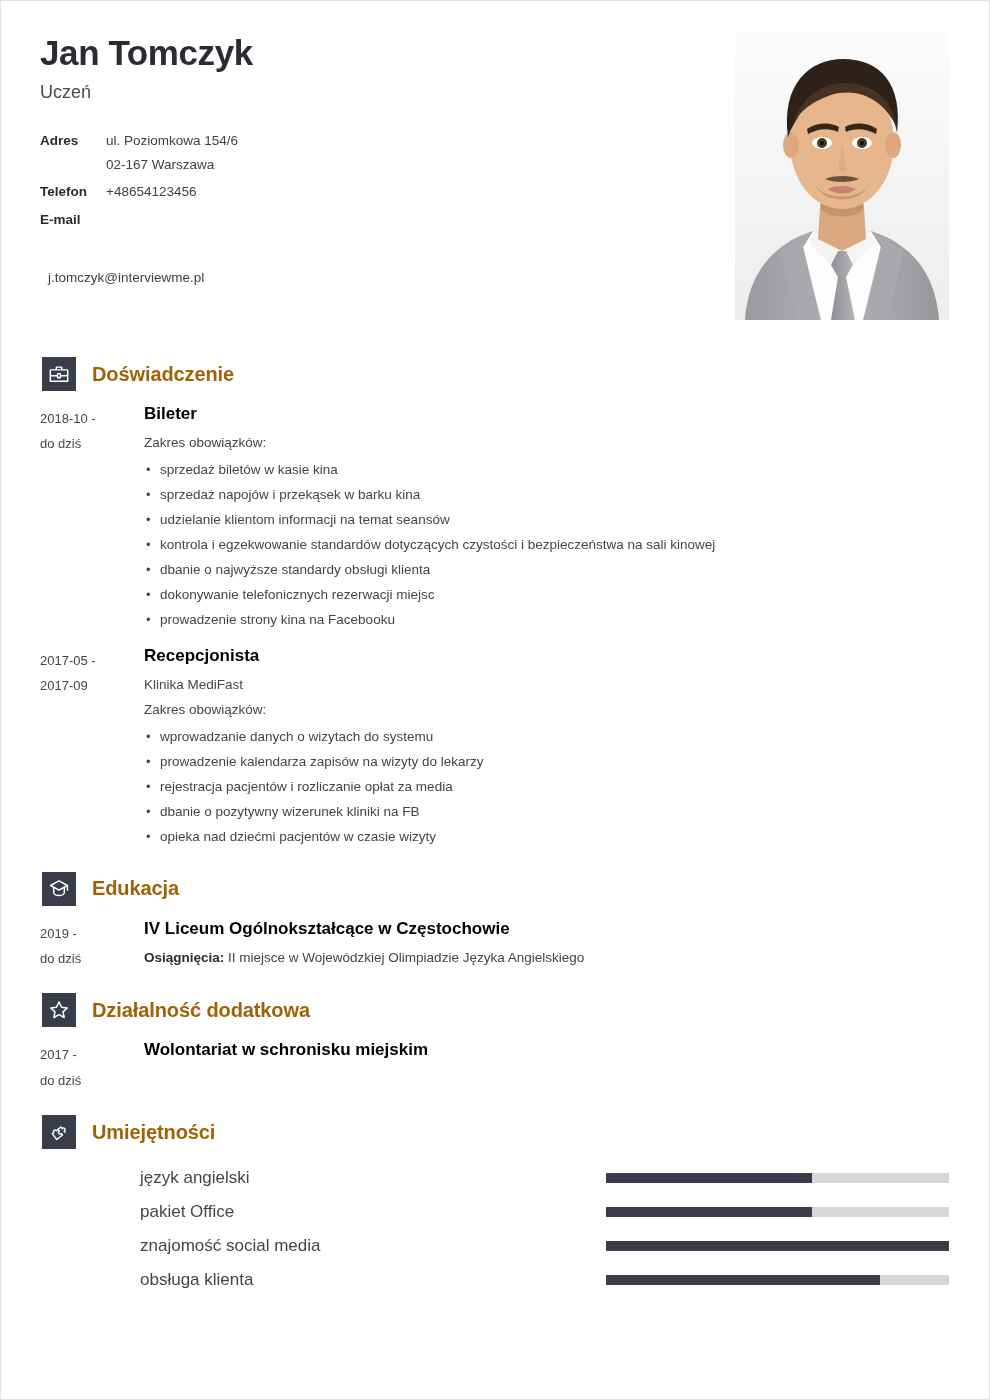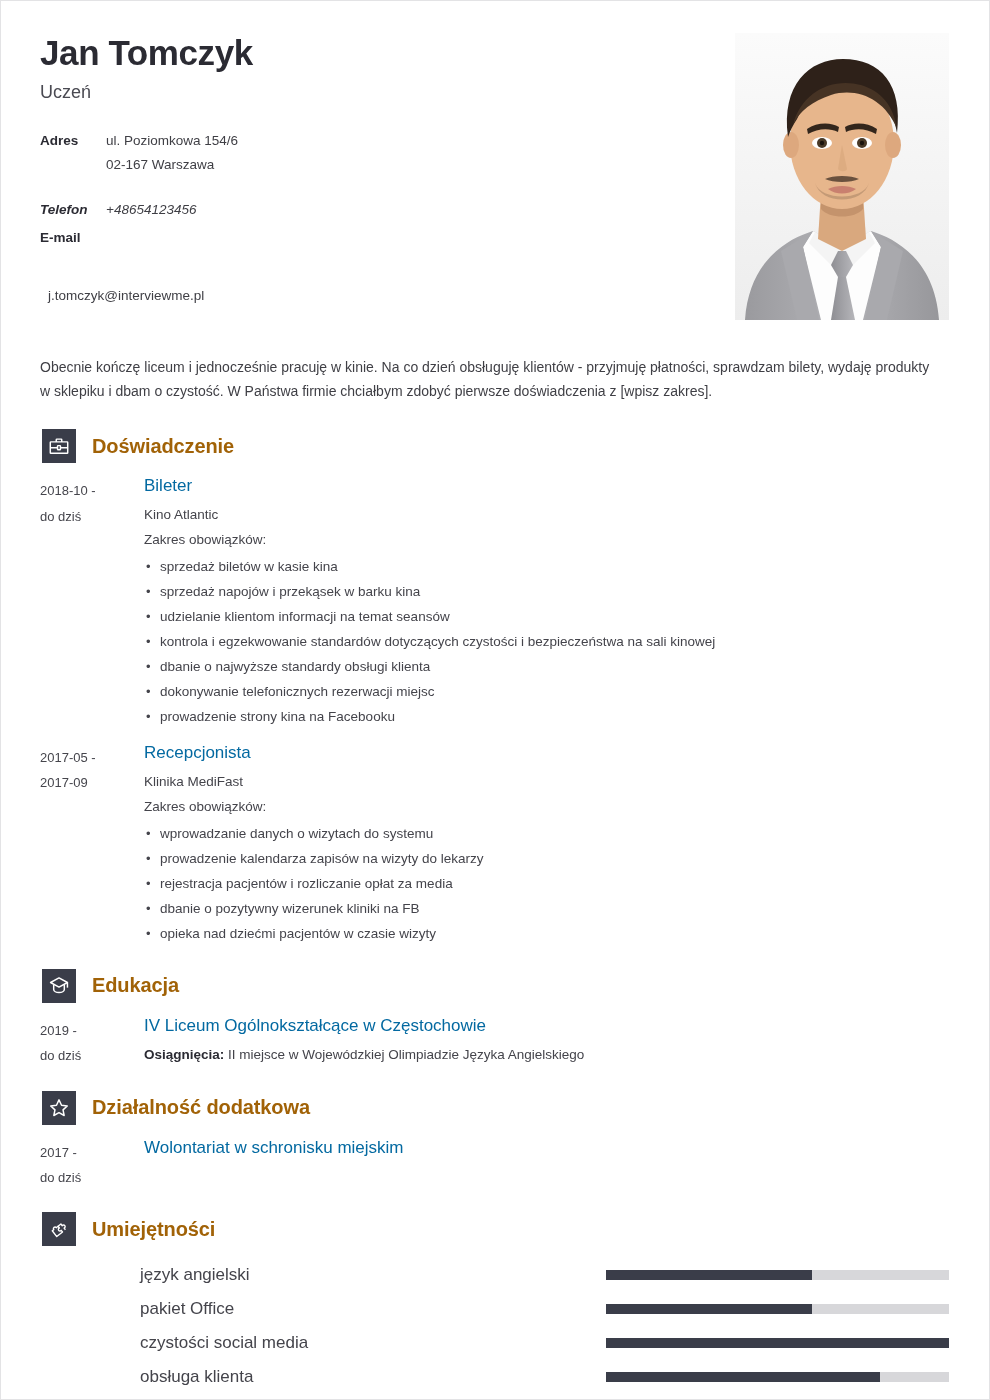--- a/index.html
+++ b/index.html
@@ -136,22 +136,22 @@
     line-height: 1.95;
     padding-top: 3px;
   }
   .entry-date span { display: block; }
   .entry-body {
     flex: 1 1 auto;
     min-width: 0;
   }
   .entry-title {
     font-size: 17px;
-    font-weight: normal;
-    color: #0369a1;
+    font-weight: bold;
+    color: #000000;
     line-height: 1.3;
     margin: 0 0 6px 0;
   }
   .entry-org {
     font-size: 13.5px;
     color: #44444b;
     line-height: 1.85;
   }
   .entry-sub {
     font-size: 13.5px;
@@ -222,21 +222,21 @@
     <div class="job-title">Uczeń</div>
 
     <div class="contact">
       <div class="contact-row">
         <div class="contact-label">Adres</div>
         <div class="contact-value">
           <span>ul. Poziomkowa 154/6</span>
           <span class="line2">02-167 Warszawa</span>
         </div>
       </div>
-      <div class="contact-row" style="margin-top:32px;font-style:italic;">
+      <div class="contact-row" style="margin-top:14px;">
         <div class="contact-label">Telefon</div>
         <div class="contact-value">+48654123456</div>
       </div>
       <div class="contact-row" style="margin-top:14px;flex-direction:column;">
         <div class="contact-label">E-mail</div>
         <div class="contact-value">j.tomczyk@interviewme.pl</div>
       </div>
     </div>
 
     <div class="photo">
@@ -295,42 +295,40 @@
         <path d="M107 112 L103 136 C105 139 111 139 112 136 Z" fill="#d9a87e" opacity="0.75"></path>
 
         <path d="M90 146 C98 142 116 142 124 146 C116 150 98 150 90 146 Z" fill="#4b382a" opacity="0.8"></path>
         <path d="M80 150 C86 172 128 172 134 150 C128 168 86 168 80 150 Z" fill="#6b523d" opacity="0.28"></path>
 
         <path d="M93 156 C101 152 113 152 121 156 C113 162 101 162 93 156 Z" fill="#c9806f"></path>
       </svg>
     </div>
   </div>
 
-  <div class="summary">Obecnie kończę liceum i jednocześnie pracuję w kinie. Na co dzień obsługuję klientów - przyjmuję płatności, sprawdzam bilety, wydaję produkty w sklepiku i dbam o czystość. W Państwa firmie chciałbym zdobyć pierwsze doświadczenia z [wpisz zakres].</div>
 
   <div class="section-head">
     <div class="section-icon">
       <svg width="22" height="22" viewBox="0 0 24 24" fill="none" stroke="#ffffff" stroke-width="1.6">
         <rect x="2.5" y="7.5" width="19" height="12.5" rx="0.6"></rect>
         <path d="M9 7.5V5.2c0-.4.3-.7.7-.7h4.6c.4 0 .7.3.7.7v2.3"></path>
         <rect x="10.4" y="11.6" width="3.2" height="4.6" rx="0.6"></rect>
         <path d="M2.5 13.9h7.9M13.6 13.9h7.9"></path>
       </svg>
     </div>
     <div class="section-title">Doświadczenie</div>
   </div>
 
   <div class="entry">
     <div class="entry-date">
       <span>2018-10 -</span>
       <span>do dziś</span>
     </div>
     <div class="entry-body">
       <div class="entry-title">Bileter</div>
-      <div class="entry-org">Kino Atlantic</div>
       <div class="entry-sub">Zakres obowiązków:</div>
       <ul class="duties">
         <li>sprzedaż biletów w kasie kina</li>
         <li>sprzedaż napojów i przekąsek w barku kina</li>
         <li>udzielanie klientom informacji na temat seansów</li>
         <li>kontrola i egzekwowanie standardów dotyczących czystości i bezpieczeństwa na sali kinowej</li>
         <li>dbanie o najwyższe standardy obsługi klienta</li>
         <li>dokonywanie telefonicznych rezerwacji miejsc</li>
         <li>prowadzenie strony kina na Facebooku</li>
       </ul>
@@ -419,21 +417,21 @@
         <div class="skill-fill" style="width: 60%;"></div>
       </div>
     </div>
     <div class="skill-row">
       <div class="skill-name">pakiet Office</div>
       <div class="skill-bar">
         <div class="skill-fill" style="width: 60%;"></div>
       </div>
     </div>
     <div class="skill-row">
-      <div class="skill-name">czystości social media</div>
+      <div class="skill-name">znajomość social media</div>
       <div class="skill-bar">
         <div class="skill-fill" style="width: 100%;"></div>
       </div>
     </div>
     <div class="skill-row">
       <div class="skill-name">obsługa klienta</div>
       <div class="skill-bar">
         <div class="skill-fill" style="width: 80%;"></div>
       </div>
     </div>

